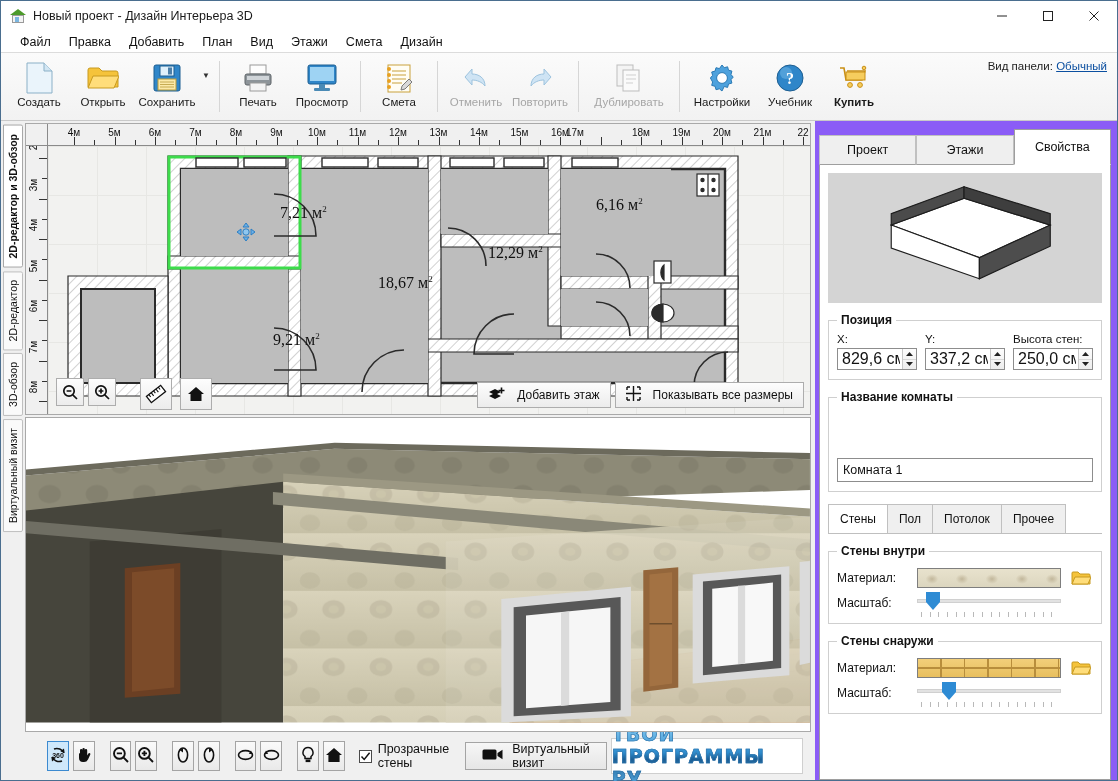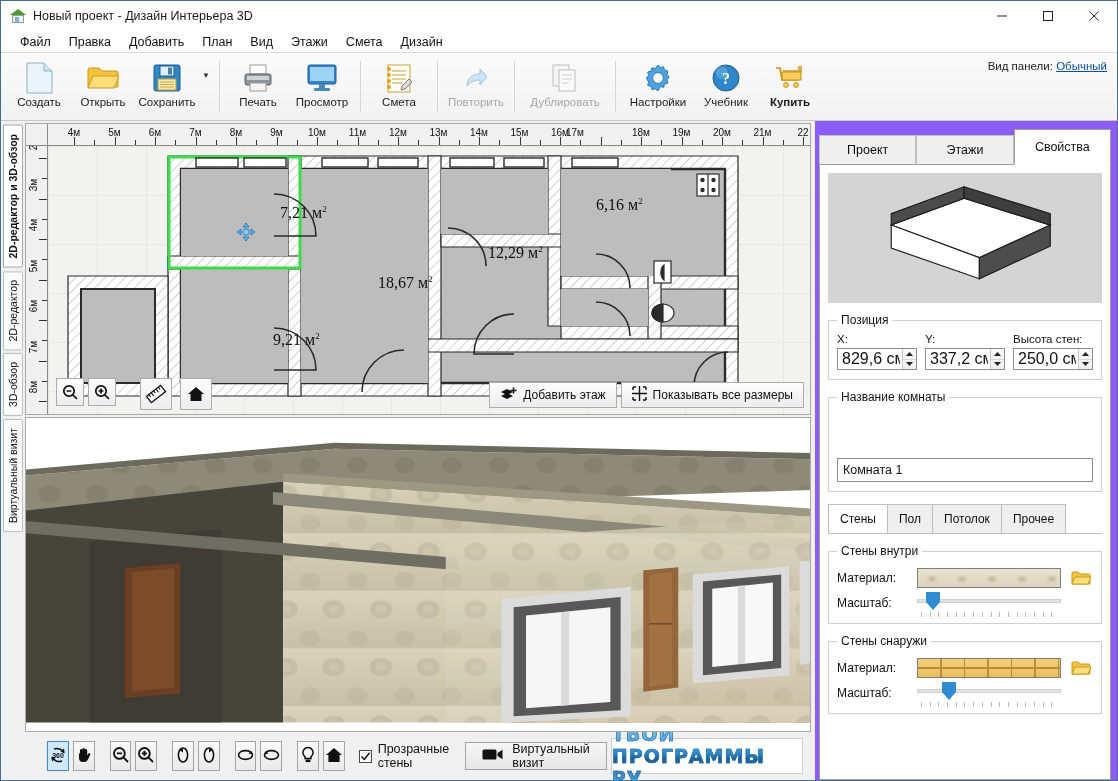--- a/index.html
+++ b/index.html
@@ -142,21 +142,21 @@
   .overlay-btn {
     background:linear-gradient(#fdfdfd,#ececec); border:1px solid #adadad;
     display:flex; align-items:center; justify-content:center;
   }
   .plan-tools-left { position:absolute; left:8px; bottom:8px; display:flex; gap:4px; align-items:center; }
   .plan-tools-left .overlay-btn { width:28px; height:28px; }
   .plan-tools-mid { position:absolute; left:92px; bottom:4px; display:flex; gap:0px; align-items:center; }
   .plan-tools-mid .overlay-btn { width:32px; height:32px; }
   .plan-tools-mid .gap { width:8px; }
   .plan-tools-right { position:absolute; right:6px; bottom:6px; display:flex; gap:4px; }
-  .plan-tools-right .overlay-btn { height:26px; padding:0 10px; gap:6px; font-size:12px; color:#111; }
+  .plan-tools-right .overlay-btn { height:26px; padding:0 10px; gap:12px; font-size:12px; color:#111; }
 
   
   .view3d-wrap { flex:1 1 auto; margin-right:2px; margin-top:2px; position:relative;
     border:1px solid #a9a9a9; overflow:hidden; background:#ffffff; }
   .view3d { position:absolute; inset:0; }
 
   
   .bottombar { flex:0 0 44px; display:flex; align-items:center; padding:6px 4px 6px 22px; gap:4px; }
   .bbtn {
     width:30px; height:30px; background:linear-gradient(#fafafa,#e9e9e9);
@@ -189,21 +189,21 @@
   .rtab.active { height:36px; background:#ffffff; border-color:#9e9e9e; border-bottom-color:#ffffff; font-weight:normal; }
   .rbody { flex:1 1 auto; background:#ffffff; border:1px solid #9e9e9e; border-top:none;
     padding:8px; display:flex; flex-direction:column; min-height:0; }
 
   .preview { height:130px; background:#d4d4d4; position:relative; }
   .preview-cap { position:absolute; left:0; right:0; bottom:0; height:22px;
     background:#c9c9c9; display:flex; align-items:center; justify-content:center;
     font-size:11.5px; font-weight:bold; color:#111; }
 
   fieldset.grp { border:1px solid #cfcfcf; margin:10px 0 0 0; padding:6px 8px 9px 8px; }
-  fieldset.grp > legend { font-size:12px; font-weight:normal; color:#111; padding:0 4px; }
+  fieldset.grp > legend { font-size:12px; font-weight:bold; color:#111; padding:0 4px; }
   .fields { display:flex; gap:8px; }
   .fld { flex:1 1 0; }
   .fld .lab { font-size:11.5px; color:#111; margin-bottom:3px; }
   .spin { display:flex; height:22px; border:1px solid #8d8d8d; background:#fff; }
   .spin input { flex:1 1 auto; border:none; outline:none; font-size:16px; padding-left:4px;
      font-family:"Liberation Sans", sans-serif; color:#111; width:100%; min-width:0; background:#fff; }
   .spin .arrows { width:17px; border-left:1px solid #c8c8c8; display:flex; flex-direction:column;
      background:linear-gradient(#fdfdfd,#ededed); }
   .spin .arrows span { flex:1 1 0; display:flex; align-items:center; justify-content:center; }
   .spin .arrows span:first-child { border-bottom:1px solid #d8d8d8; }
@@ -363,20 +363,28 @@
             <path d="M17 24l7-7 3 3-7 7-4 1z" fill="#d9d9d9" stroke="#7a7a7a"></path>
           </svg>
         </div>
         <div class="lb">Смета</div>
       </div>
     </div>
 
     <div class="tb-sep"></div>
 
     <div class="tb-group">
+      <div class="tbbtn disabled">
+        <div class="ic">
+          <svg width="30" height="28" viewBox="0 0 30 28">
+            <path d="M24 22c0-8-6-12-13-12V5L4 13l7 8v-5c5 0 10 2 13 6z" fill="#cfe4f4" stroke="#9dc3de"></path>
+          </svg>
+        </div>
+        <div class="lb">Отменить</div>
+      </div>
       <div class="tbbtn disabled">
         <div class="ic">
           <svg width="30" height="28" viewBox="0 0 30 28">
             <path d="M6 22c0-8 6-12 13-12V5l7 8-7 8v-5c-5 0-10 2-13 6z" fill="#cfe4f4" stroke="#9dc3de"></path>
           </svg>
         </div>
         <div class="lb">Повторить</div>
       </div>
     </div>
 

